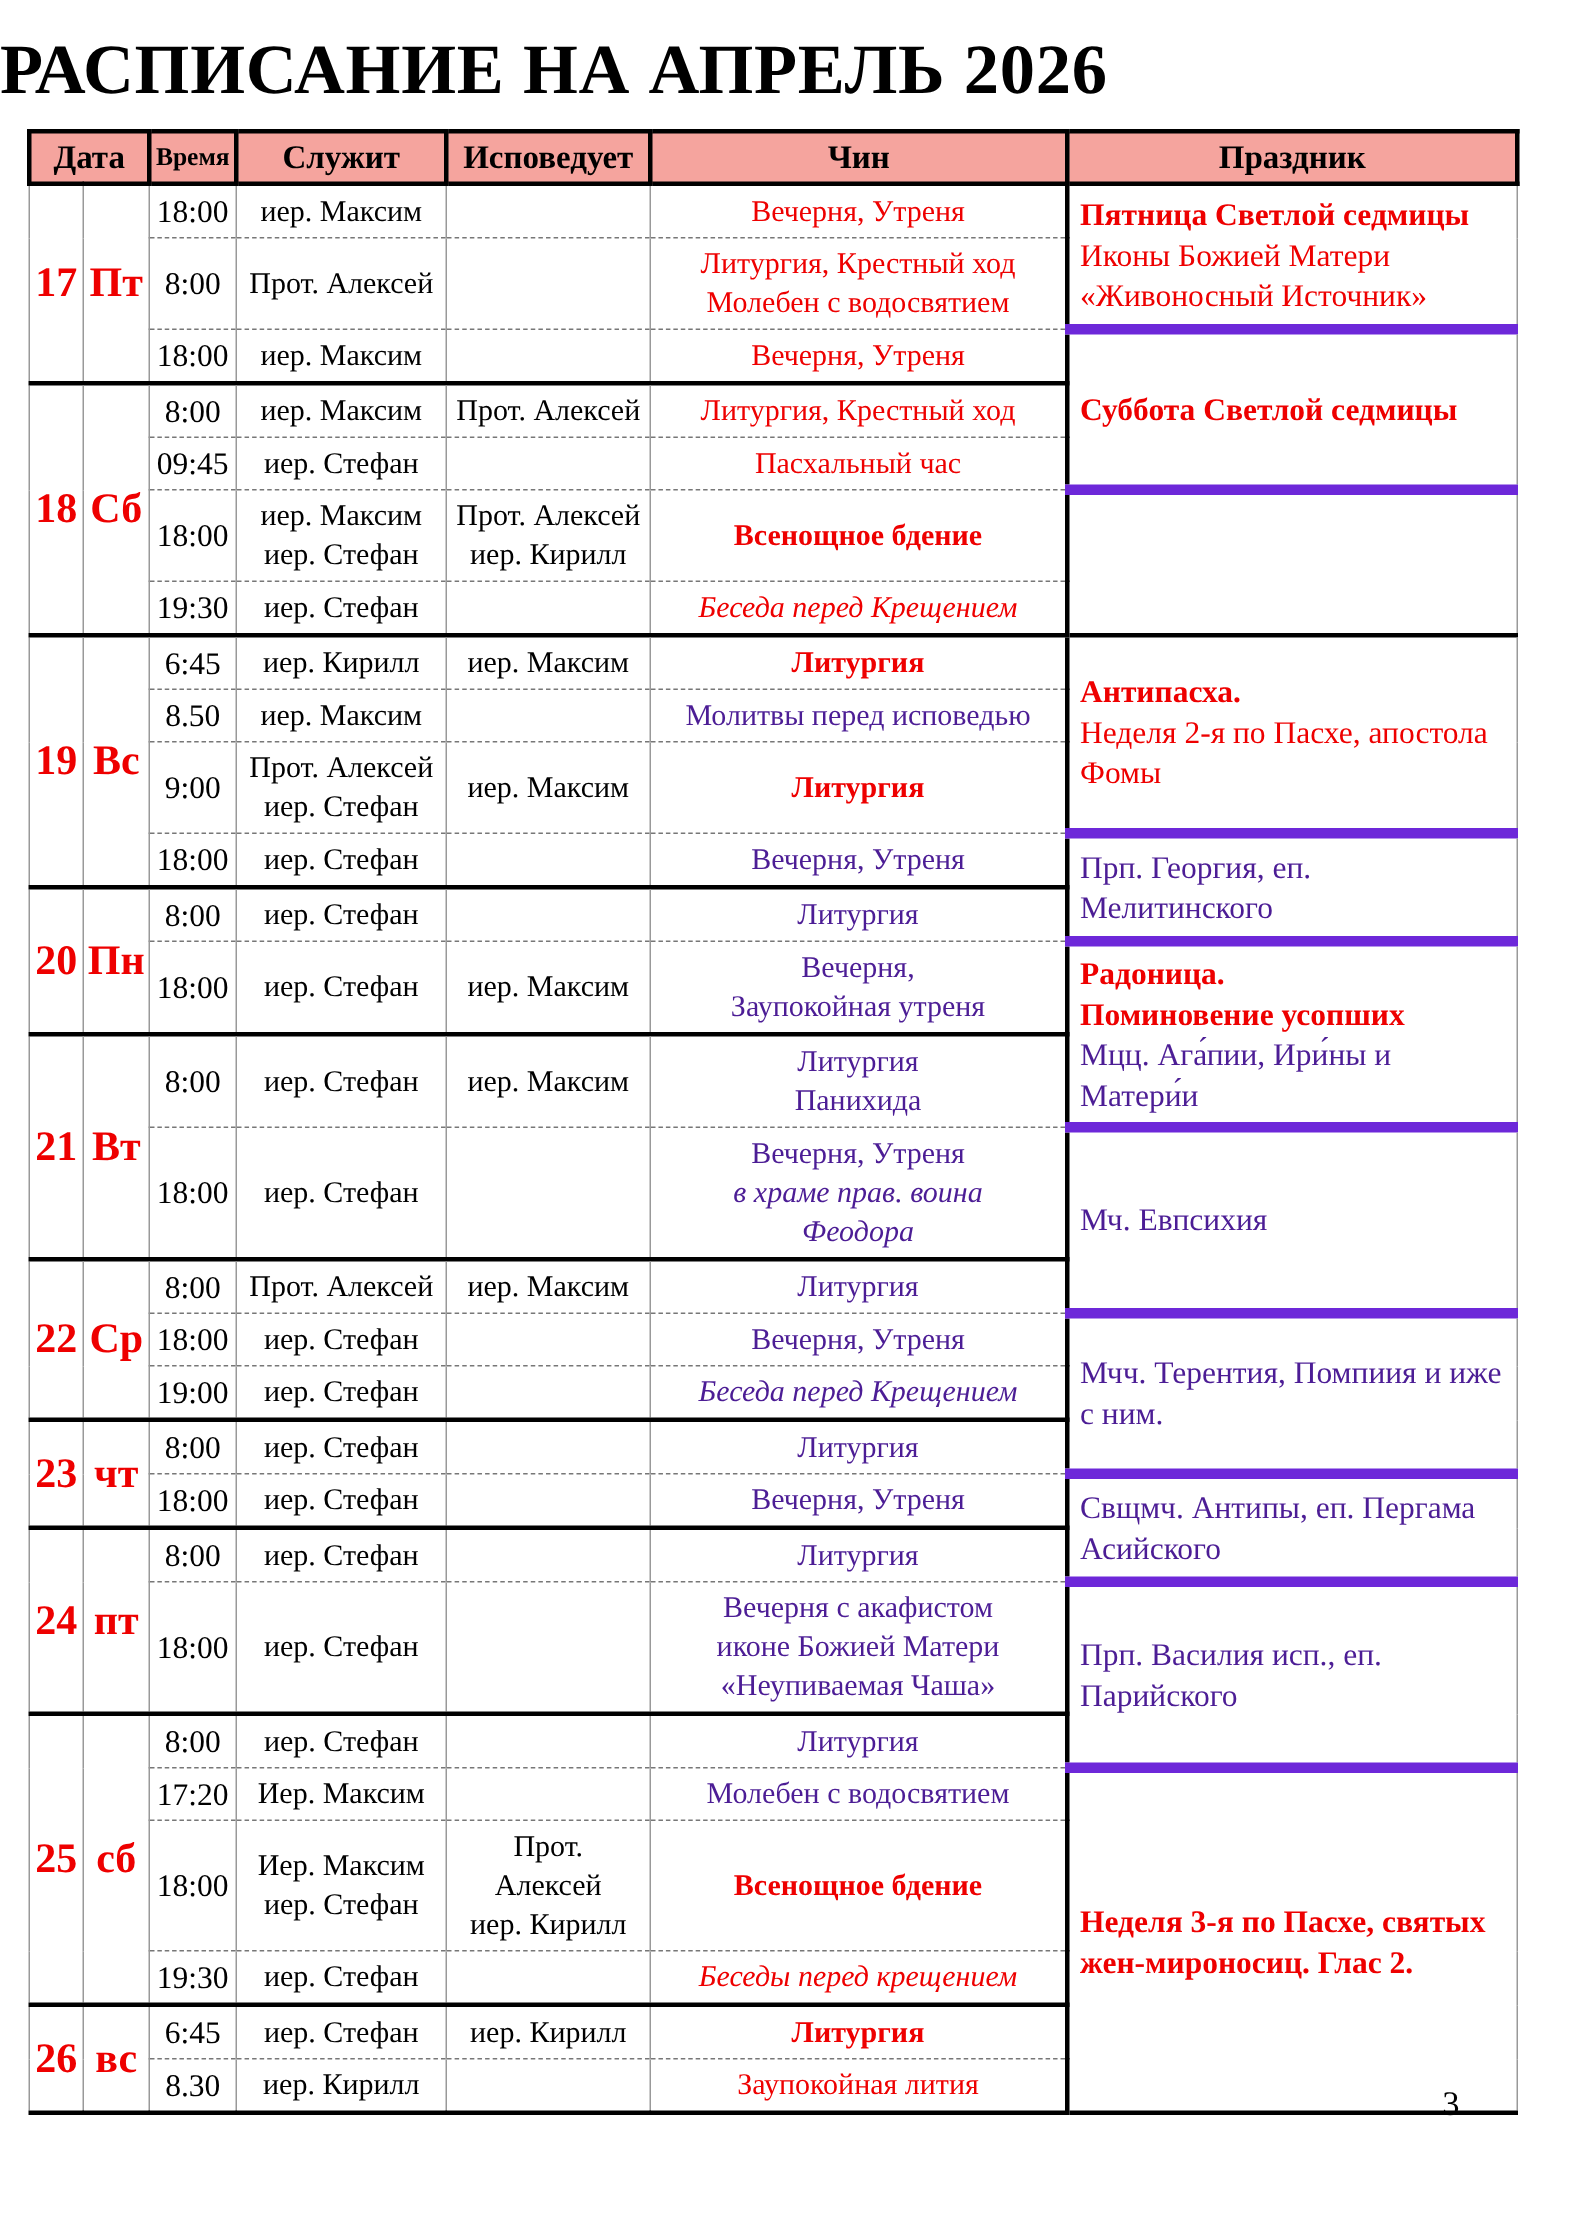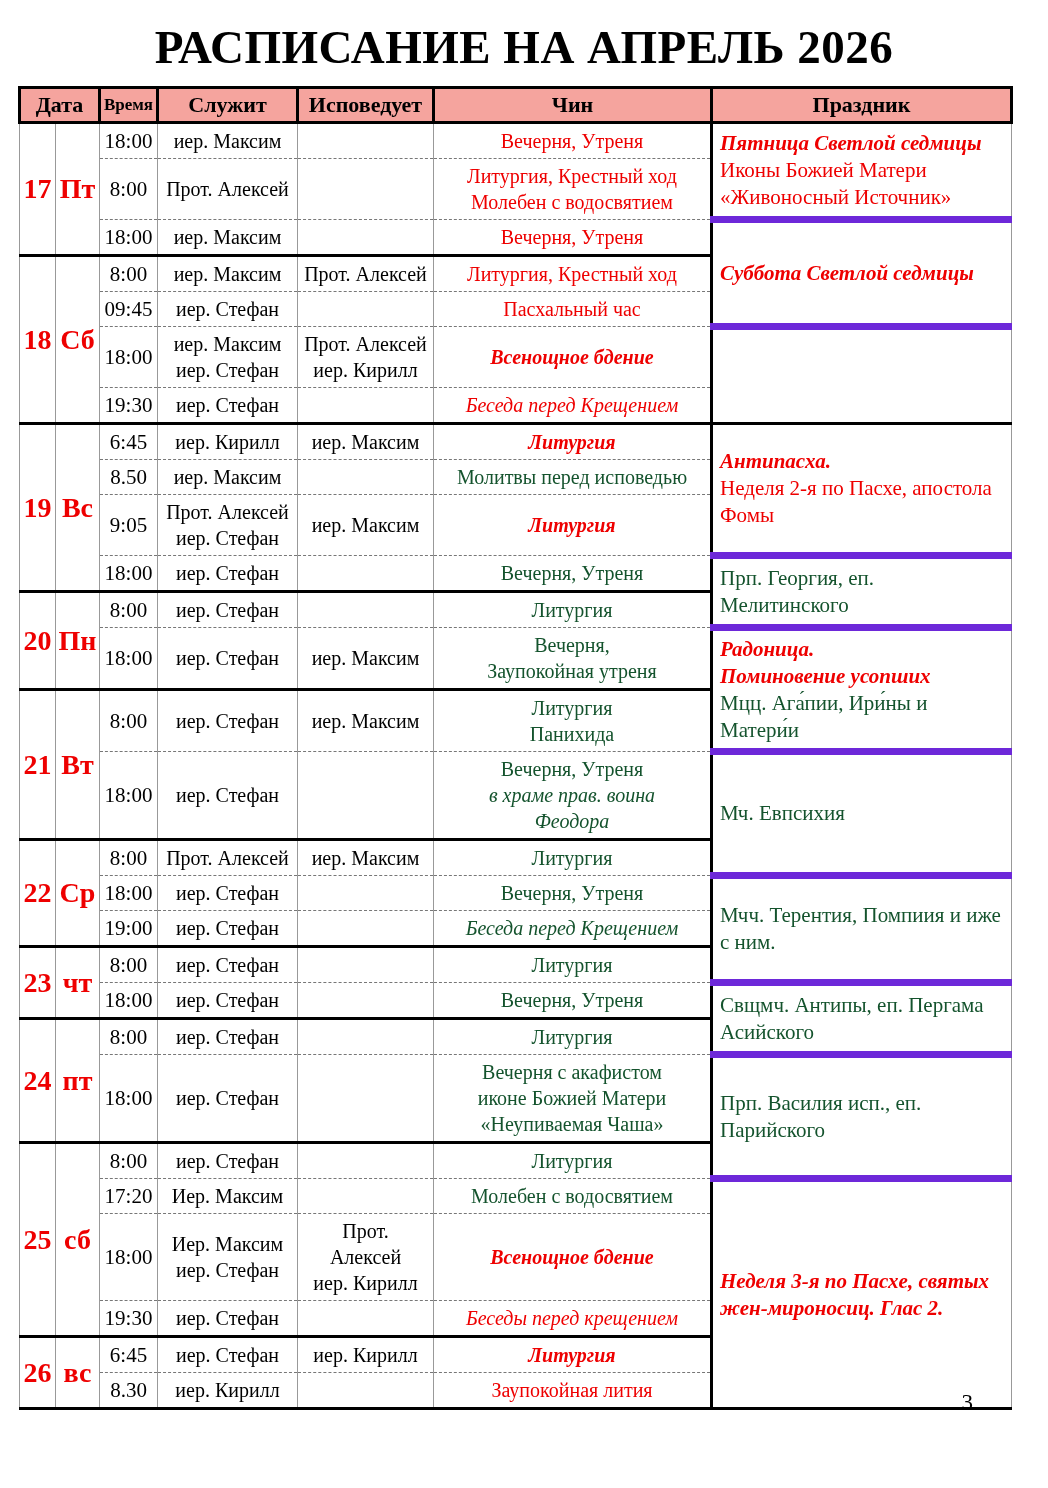--- a/index.html
+++ b/index.html
@@ -7,21 +7,21 @@
     --hdr:#f5a49e;
     --grid:#999;
   }
   *{box-sizing:border-box;margin:0;padding:0;}
   html,body{background:#fff;}
   body{
     width:1048px;height:1488px;position:relative;overflow:hidden;
     font-family:"Liberation Serif","DejaVu Serif",serif;color:#000;
   }
   .page-title{
-    margin-top:20px;text-align:center;
+    margin-top:20px;
     font-size:47px;font-weight:bold;letter-spacing:0.5px;white-space:nowrap;
   }
   table.schedule{
     border-collapse:collapse;table-layout:fixed;
     width:992px;margin:12px 0 0 18px;
     border-bottom:3px solid #000;
     border-left:1px solid var(--grid);
     border-right:1px solid var(--grid);
   }
   th{
@@ -47,23 +47,23 @@
   td.time{font-size:21px;margin-left:35px;}
   td.rite.red{color:var(--red);}
   td.rite.bold{font-weight:bold;}
   td.feast{
     border-left:3px solid #000;
     border-top:7px solid #6d28d9;
     text-align:left;padding:3px 7px;
     font-size:21px;line-height:27px;
   }
   .italic{font-style:italic;}
-  .bold{font-weight:bold;font-style:italic;}
+  .bold{font-weight:bold;}
   .red{color:var(--red);}
-  .black{color:#14532d;}
+  .black{color:#4c1d95;}
   .page-number{
     position:absolute;top:1390px;right:75px;
     font-size:23px;
   }
 </style>
 </head>
 <body>
 
 <div class="page-title">РАСПИСАНИЕ НА АПРЕЛЬ 2026</div>
 
@@ -199,21 +199,21 @@
         <td class="time">8.50</td>
         <td class="serves">
           <div>иер. Максим</div>
         </td>
         <td class="confesses"></td>
         <td class="rite black">
           <div>Молитвы перед исповедью</div>
         </td>
       </tr>
       <tr>
-        <td class="time">9:05</td>
+        <td class="time">9:00</td>
         <td class="serves">
           <div>Прот. Алексей</div>
           <div>иер. Стефан</div>
         </td>
         <td class="confesses">
           <div>иер. Максим</div>
         </td>
         <td class="rite red bold">
           <div>Литургия</div>
         </td>

